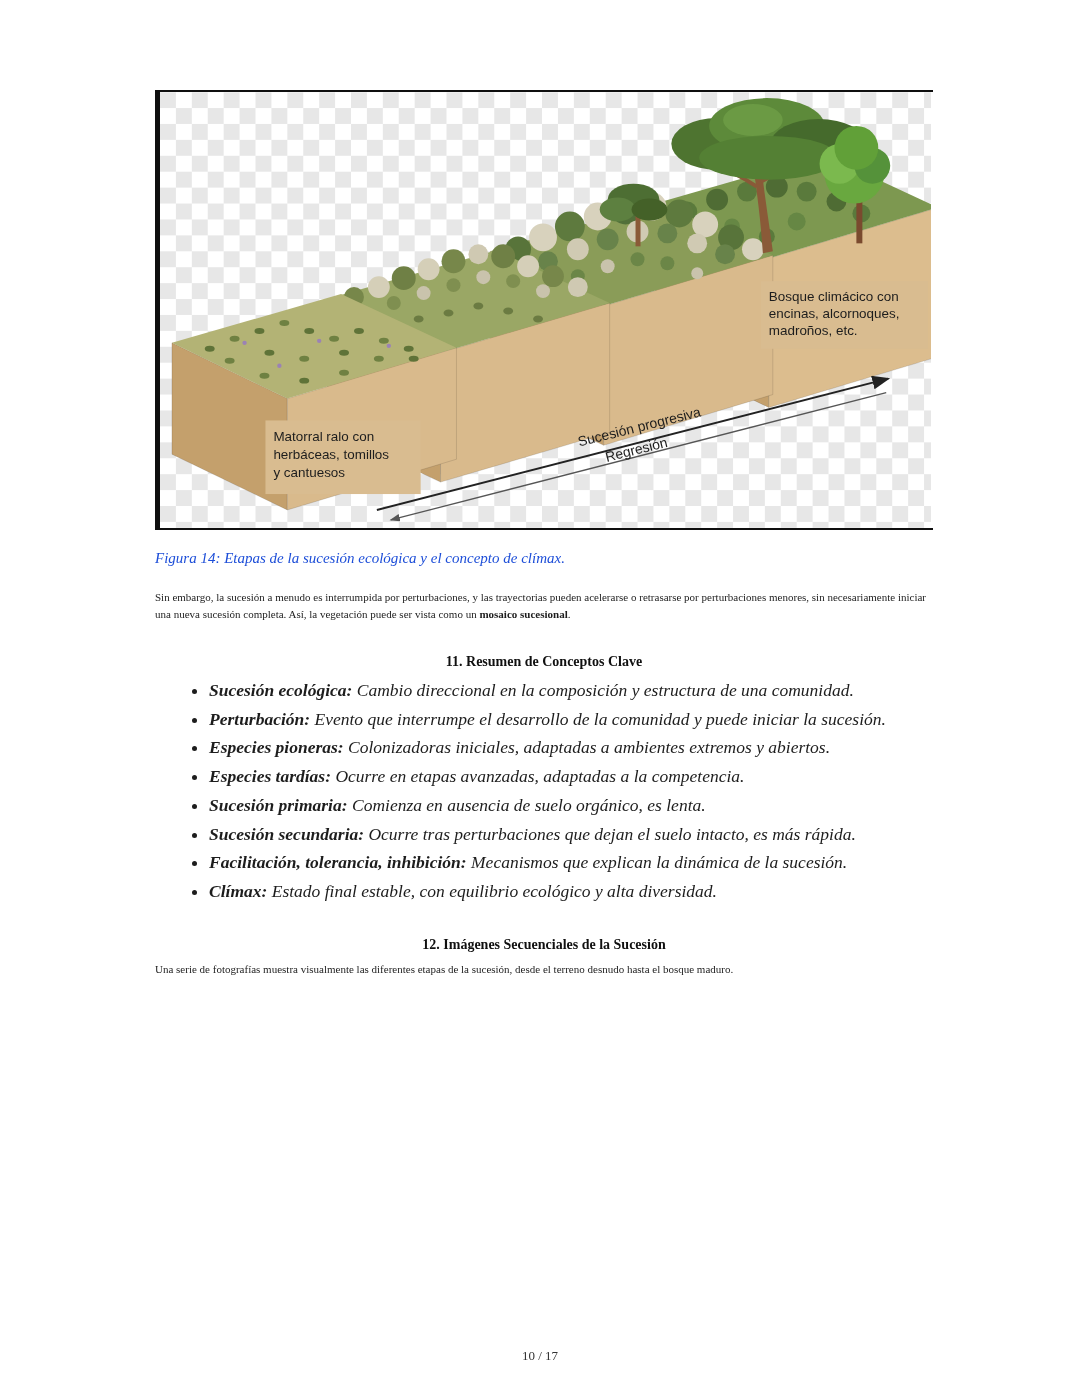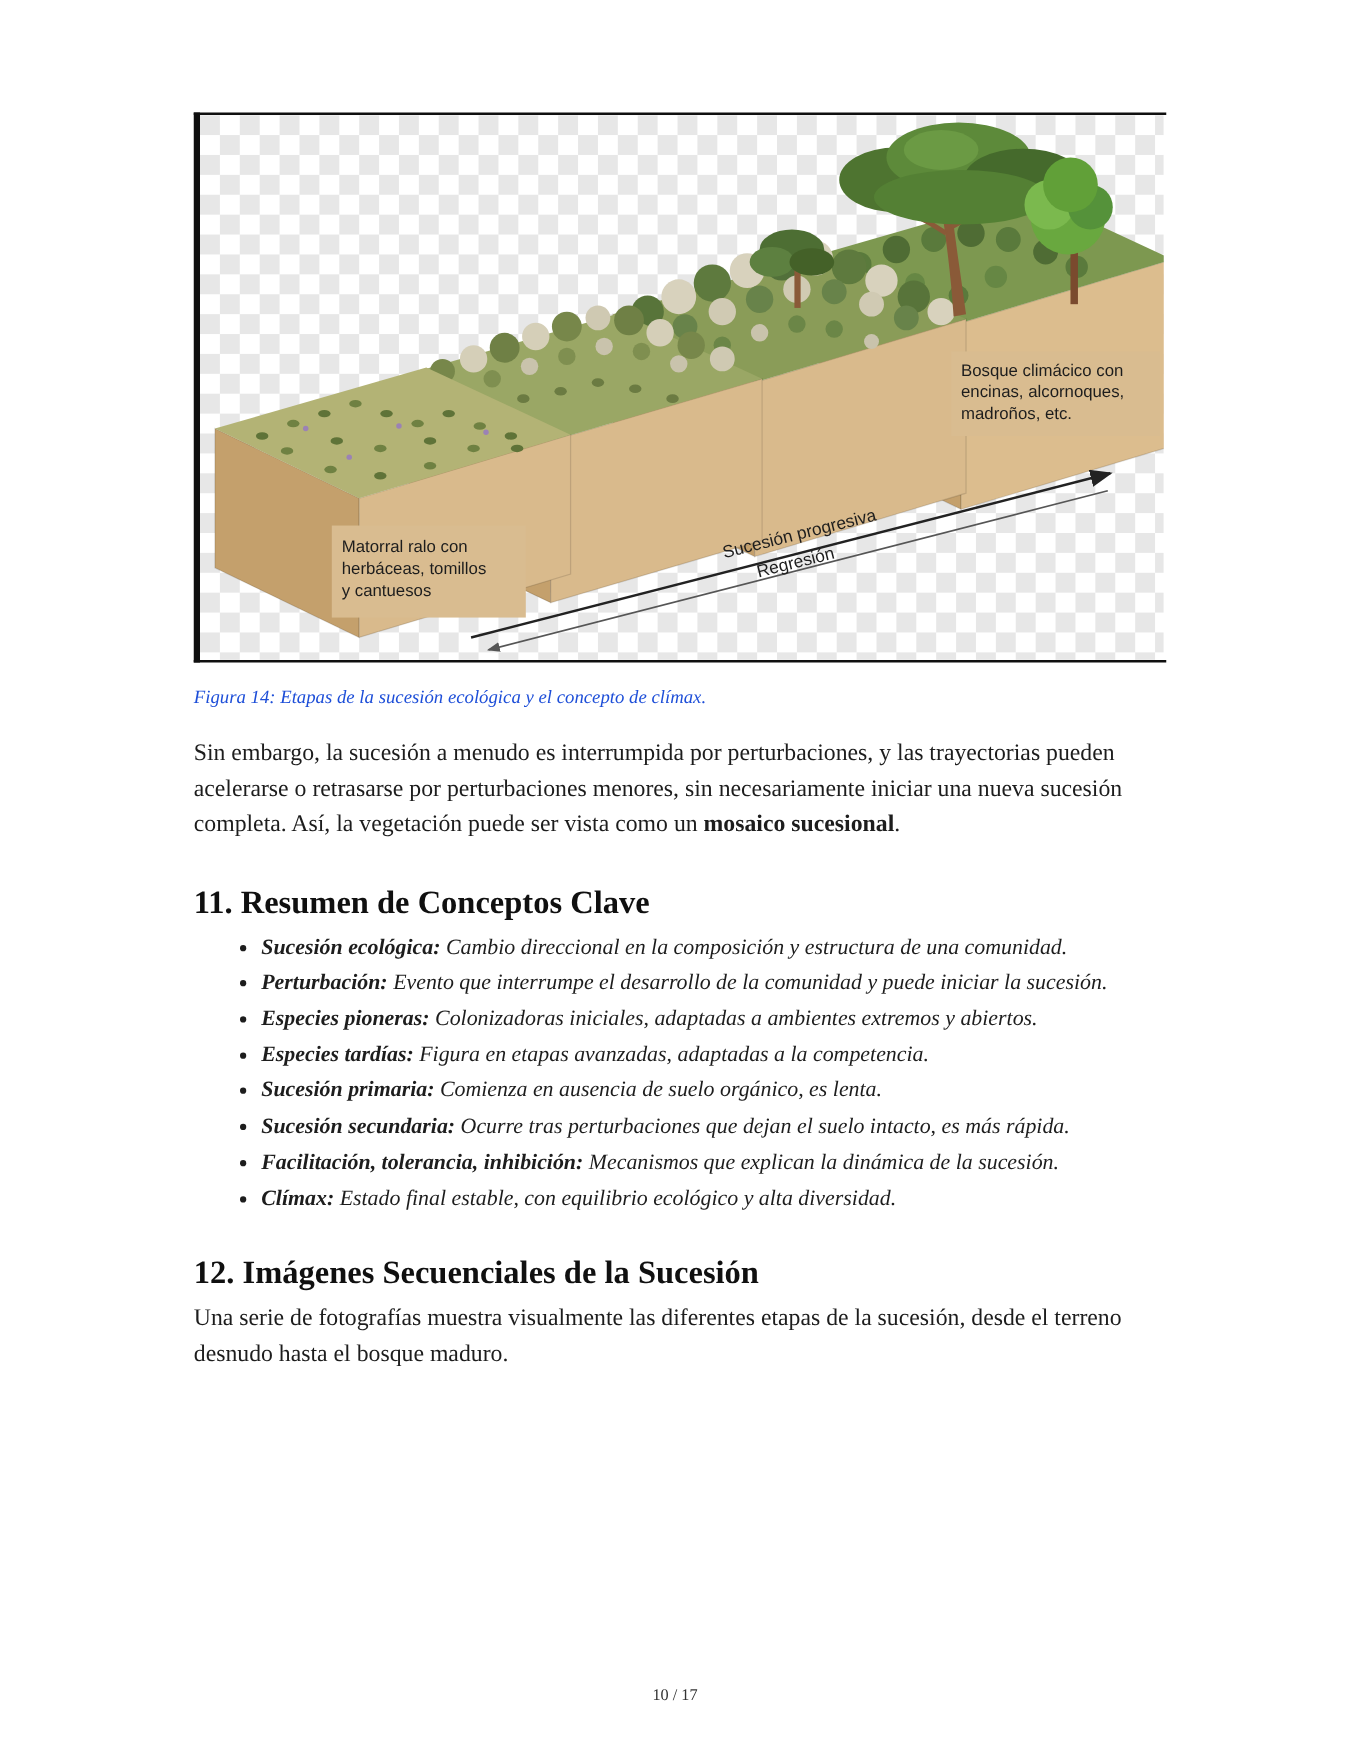--- a/index.html
+++ b/index.html
@@ -7,22 +7,22 @@
     width:1080px;height:1397px;background:#ffffff;position:relative;overflow:hidden;
     font-family:"Liberation Serif",serif;color:#1d1d1d;
   }
   .content{position:absolute;left:155px;top:90px;width:778px;}
   .figure-frame{
     width:778px;height:440px;box-sizing:border-box;background:#fff;
     border-left:5px solid #0f0f0f;border-top:2px solid #0f0f0f;border-bottom:2px solid #0f0f0f;
   }
   .figure-frame svg{display:block;}
   .figcaption{margin-top:20px;font-style:italic;font-size:15px;color:#1d4ed8;}
-  .para{font-size:19px;line-height:1.5;margin-top:22px;}
-  h2{font-size:26px;margin:32px 0 8px 0;color:#101010;font-weight:bold;}
+  .para{font-size:11px;line-height:1.5;margin-top:22px;}
+  h2{font-size:14px;margin:32px 0 8px 0;color:#101010;font-weight:bold;text-align:center;}
   ul.concepts{margin:6px 0 0 0;padding-left:54px;font-size:17.5px;line-height:1.47;font-style:italic;}
   ul.concepts li{margin-bottom:3px;}
   .footer{position:absolute;left:0;top:1348px;width:1080px;text-align:center;font-size:13px;color:#333;}
   .svg-label{font-family:"Liberation Sans",sans-serif;}
 </style>
 </head>
 <body>
 
 <div class="content">
 
@@ -190,21 +190,21 @@
   <div class="figcaption">Figura 14: Etapas de la sucesión ecológica y el concepto de clímax.</div>
 
   <p class="para"><span>Sin embargo, la sucesión a menudo es interrumpida por perturbaciones, y las trayectorias pueden acelerarse o retrasarse por perturbaciones menores, sin necesariamente iniciar una nueva sucesión completa. Así, la vegetación puede ser vista como un </span><strong>mosaico sucesional</strong><span>.</span></p>
 
   <h2>11. Resumen de Conceptos Clave</h2>
 
   <ul class="concepts">
     <li><strong>Sucesión ecológica:</strong><span> Cambio direccional en la composición y estructura de una comunidad.</span></li>
     <li><strong>Perturbación:</strong><span> Evento que interrumpe el desarrollo de la comunidad y puede iniciar la sucesión.</span></li>
     <li><strong>Especies pioneras:</strong><span> Colonizadoras iniciales, adaptadas a ambientes extremos y abiertos.</span></li>
-    <li><strong>Especies tardías:</strong><span> Figura en etapas avanzadas, adaptadas a la competencia.</span></li>
+    <li><strong>Especies tardías:</strong><span> Ocurre en etapas avanzadas, adaptadas a la competencia.</span></li>
     <li><strong>Sucesión primaria:</strong><span> Comienza en ausencia de suelo orgánico, es lenta.</span></li>
     <li><strong>Sucesión secundaria:</strong><span> Ocurre tras perturbaciones que dejan el suelo intacto, es más rápida.</span></li>
     <li><strong>Facilitación, tolerancia, inhibición:</strong><span> Mecanismos que explican la dinámica de la sucesión.</span></li>
     <li><strong>Clímax:</strong><span> Estado final estable, con equilibrio ecológico y alta diversidad.</span></li>
   </ul>
 
   <h2>12. Imágenes Secuenciales de la Sucesión</h2>
 
   <p class="para" style="margin-top:6px;">Una serie de fotografías muestra visualmente las diferentes etapas de la sucesión, desde el terreno desnudo hasta el bosque maduro.</p>
 

